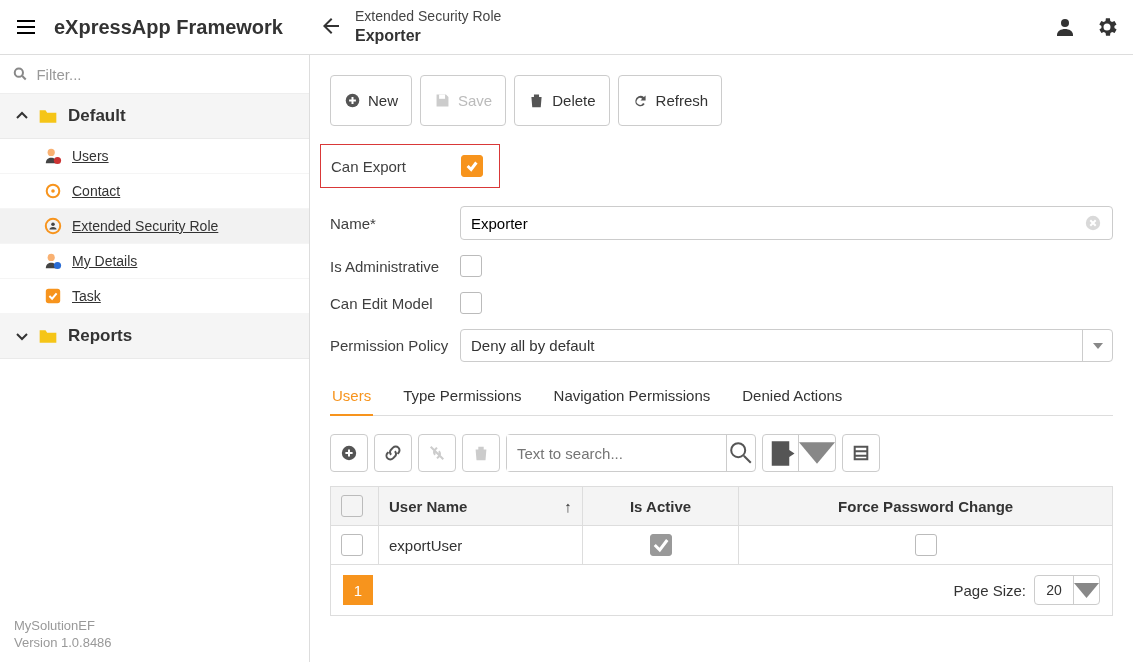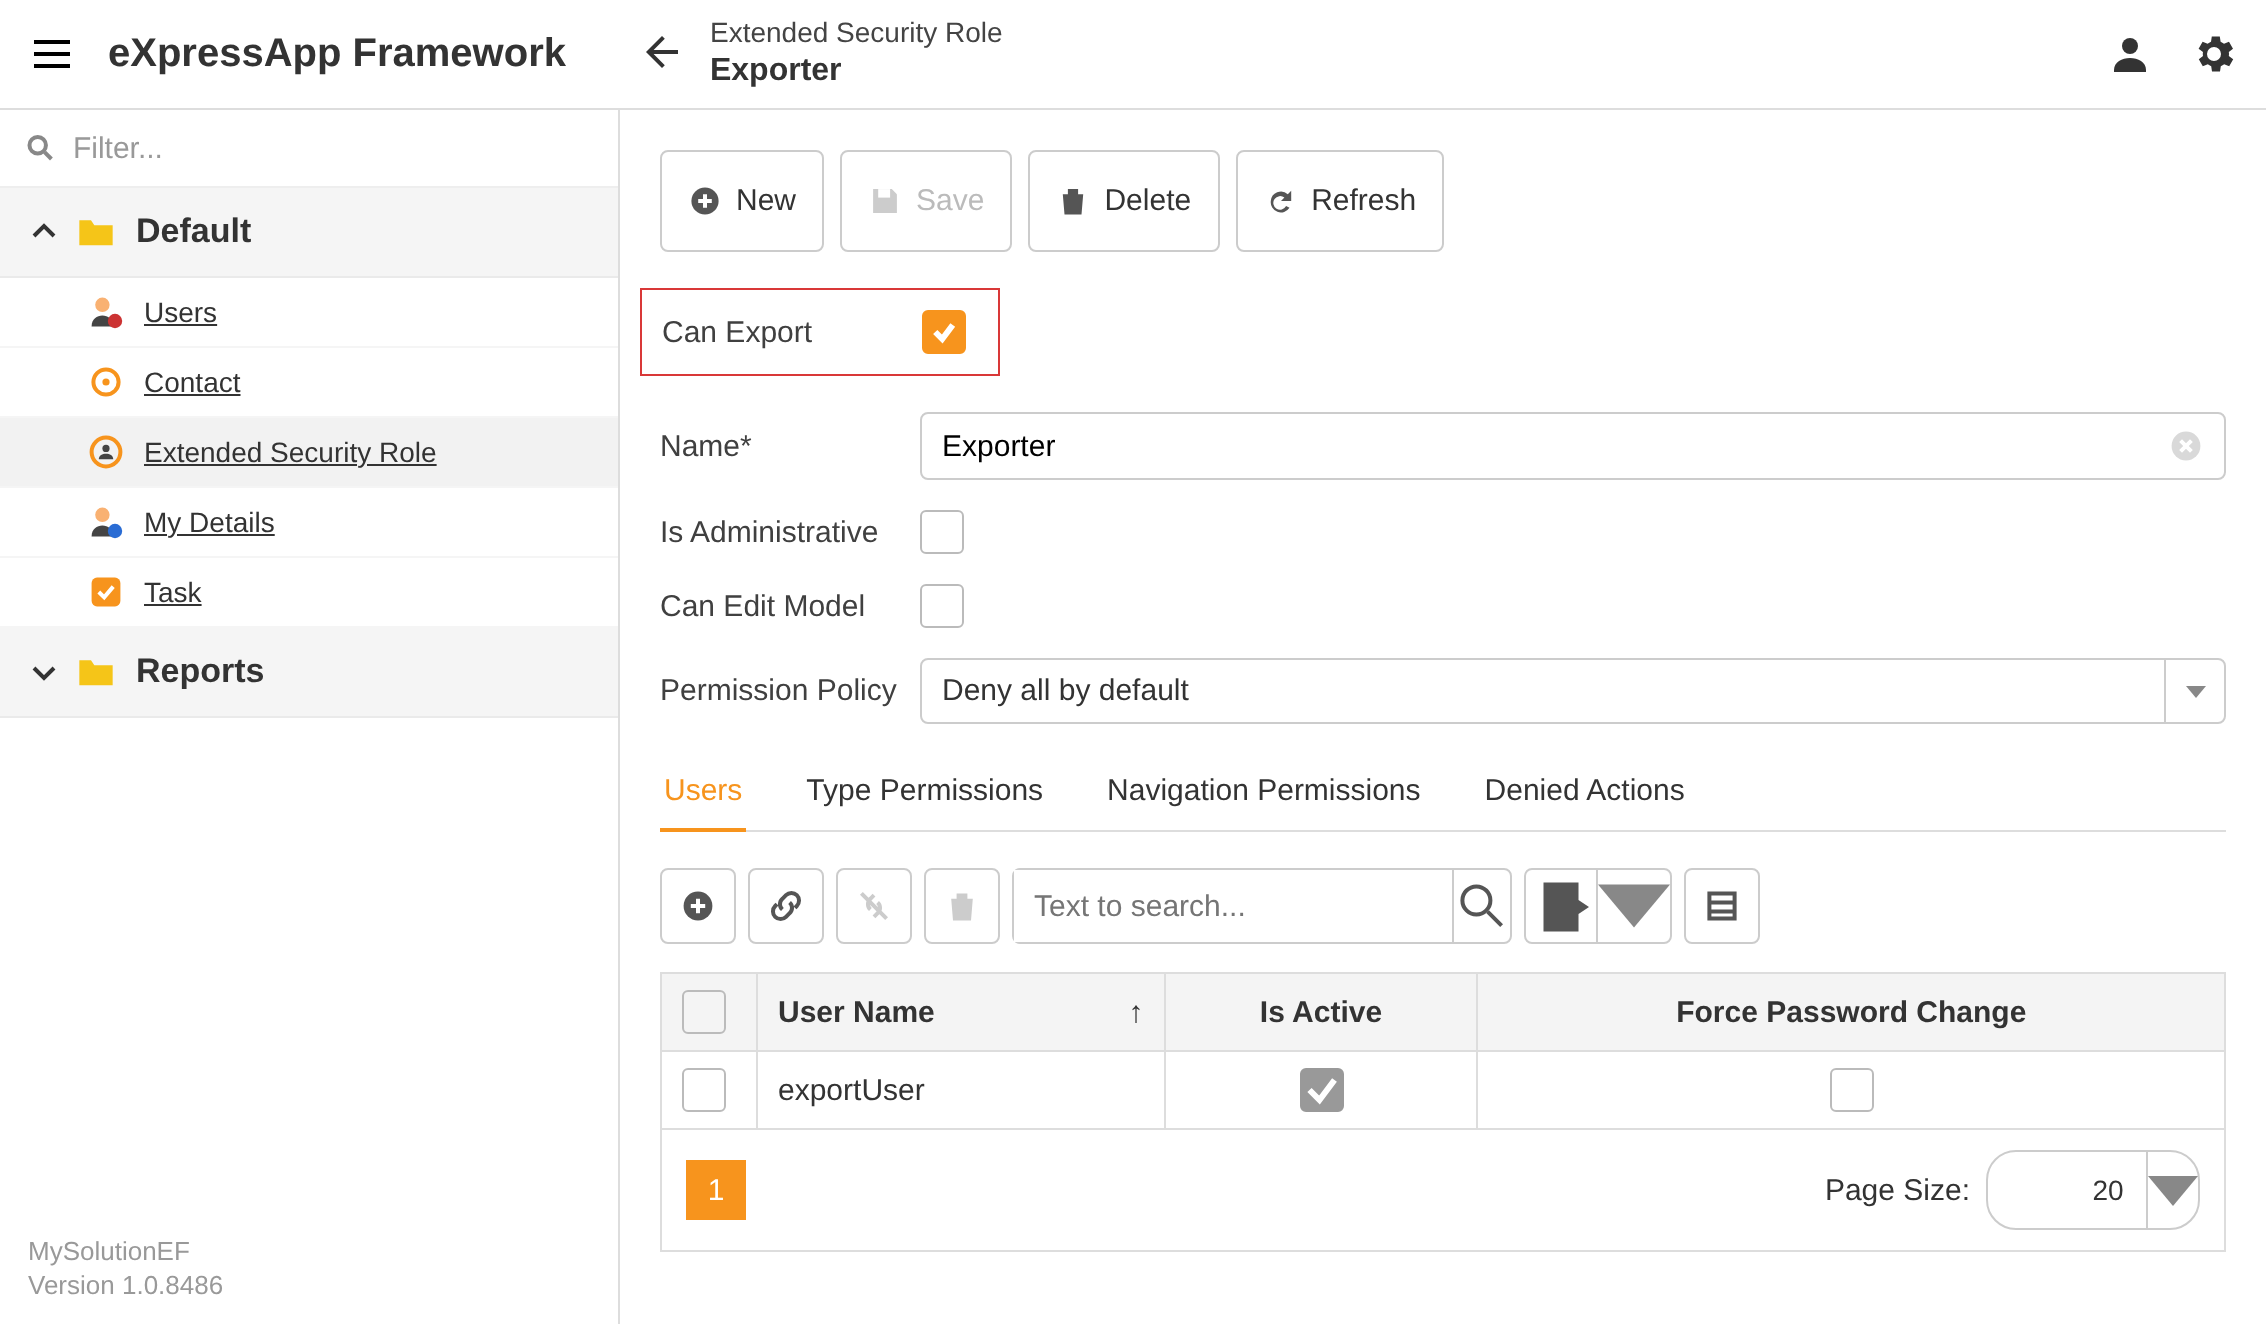--- a/index.html
+++ b/index.html
@@ -77,21 +77,21 @@
   table.data th, table.data td { border: 1px solid #ddd; padding: 8px 10px; text-align: left; font-size: 15px; }
   table.data thead { background: #f4f4f4; }
   table.data th.center, table.data td.center { text-align: center; }
   .th-checkbox, .td-checkbox { width: 48px; text-align: center !important; }
   .sort-ind { float: right; }
 
   .pager { display: flex; align-items: center; padding: 10px 12px; border: 1px solid #ddd; border-top: none; }
   .page-num { width: 30px; height: 30px; background: #f7941d; color: #fff; display: flex; align-items: center; justify-content: center; font-size: 15px; }
   .pager-spacer { flex: 1; }
   .pager-label { font-size: 15px; margin-right: 8px; }
-  .pagesize { display: flex; border: 1px solid #ccc; border-radius: 15px; height: 40px; padding-left: 41px; }
+  .pagesize { display: flex; border: 1px solid #ccc; border-radius: 4px; height: 30px; }
   .pagesize .val { width: 38px; display: flex; align-items: center; justify-content: center; }
   .pagesize .drop { width: 26px; border-left: 1px solid #ccc; display: flex; align-items: center; justify-content: center; cursor: pointer; }
 
   svg path, svg polyline, svg polygon, svg circle, svg rect { vector-effect: non-scaling-stroke; }
 </style>
 </head>
 <body>
 
 <div class="topbar">
   <div class="hamburger">

